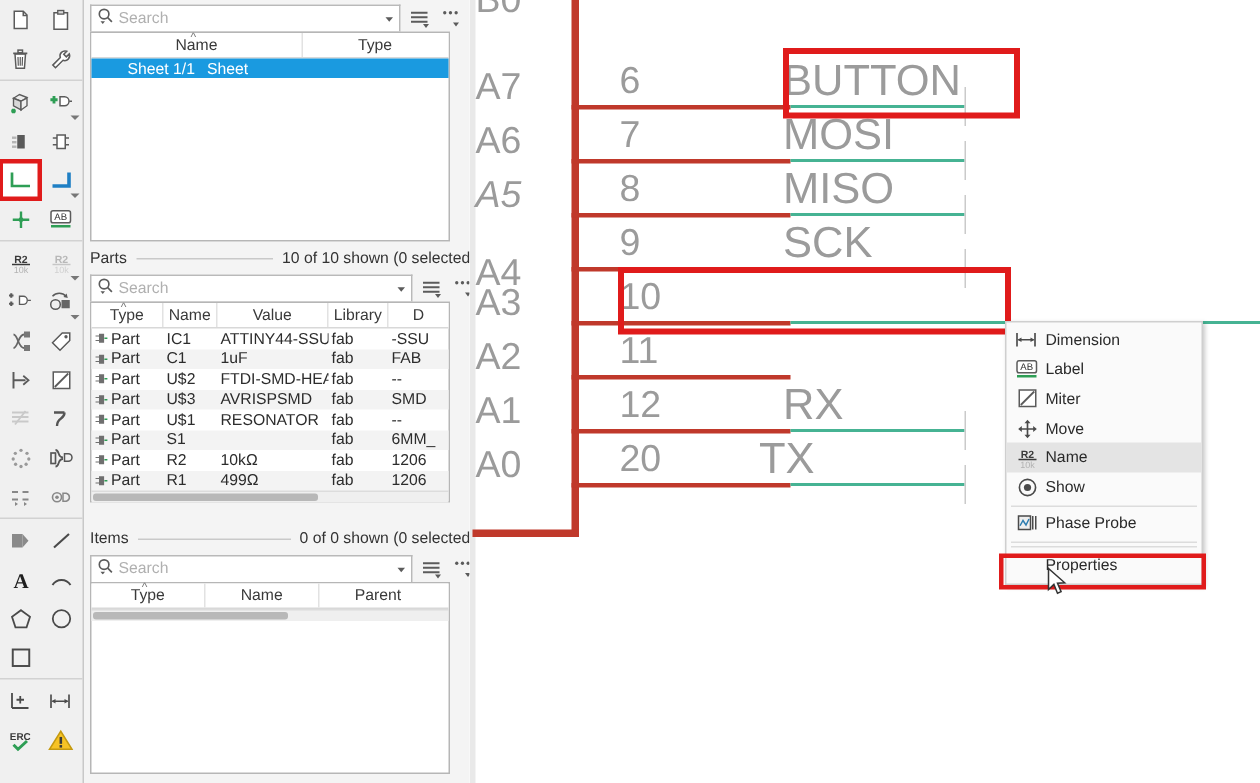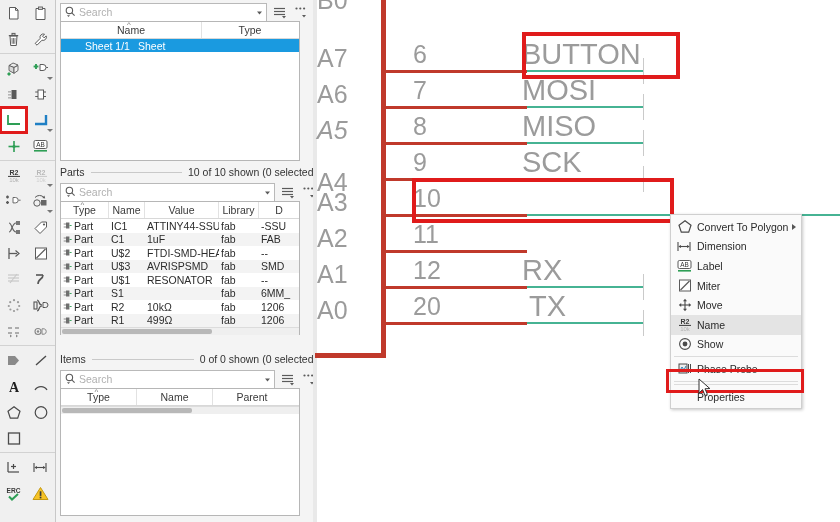--- a/index.html
+++ b/index.html
@@ -724,37 +724,28 @@
       <div class="schem-text pinlbl" style="left:4px;top:260px;">A1</div>
       <div class="schem-text pinnum" style="left:100px;top:256px;">12</div>
       <div class="wire-red" style="left:68px;top:286px;width:146px;height:2.6px;"></div>
       <div class="wire-grn" style="left:214px;top:286px;width:116px;height:2.2px;"></div>
       <div class="schem-text netlbl" style="left:209px;top:254px;">RX</div>
       <div class="abs" style="left:330px;top:274px;width:1px;height:26px;background:#cacaca;"></div>
       <div class="schem-text pinlbl" style="left:4px;top:296px;">A0</div>
       <div class="schem-text pinnum" style="left:100px;top:292px;">20</div>
       <div class="wire-red" style="left:68px;top:322px;width:146px;height:2.6px;"></div>
       <div class="wire-grn" style="left:214px;top:322px;width:116px;height:2.2px;"></div>
-      <div class="schem-text netlbl" style="left:216px;top:290px;">TX</div>
+      <div class="schem-text netlbl" style="left:193px;top:290px;">TX</div>
       <div class="abs" style="left:330px;top:310px;width:1px;height:26px;background:#cacaca;"></div>
       <div class="hl" style="left:209px;top:32px;width:158px;height:47px;"></div>
       <div class="hl" style="left:99px;top:178px;width:262px;height:45px;"></div>
     </div>
 </div>
 
 <div class="abs" id="ctx">
-    <div class="mi">
-            <span class="mic">
-        <svg width="16" height="15" viewBox="0 0 16 15">
-          <polygon points="8,1.8 14,6.2 11.7,13.2 4.3,13.2 2,6.2" fill="none" stroke="#4a4a4a" stroke-width="1.2"></polygon>
-        </svg>
-      </span>
-            <span class="lbl">Convert To Polygon</span>
-            <span class="submark"></span>
-          </div>
     <div class="mi">
             <span class="mic">
         <svg width="17" height="15" viewBox="0 0 17 15">
           <line x1="2" y1="3" x2="2" y2="12" stroke="#4a4a4a" stroke-width="1.1"></line>
           <line x1="14" y1="3" x2="14" y2="12" stroke="#4a4a4a" stroke-width="1.1"></line>
           <line x1="3" y1="7.5" x2="13" y2="7.5" stroke="#4a4a4a" stroke-width="1.1"></line>
           <polygon points="2.3,7.5 5,6 5,9" fill="#4a4a4a"></polygon>
           <polygon points="13.7,7.5 11,6 11,9" fill="#4a4a4a"></polygon>
         </svg>
       </span>

